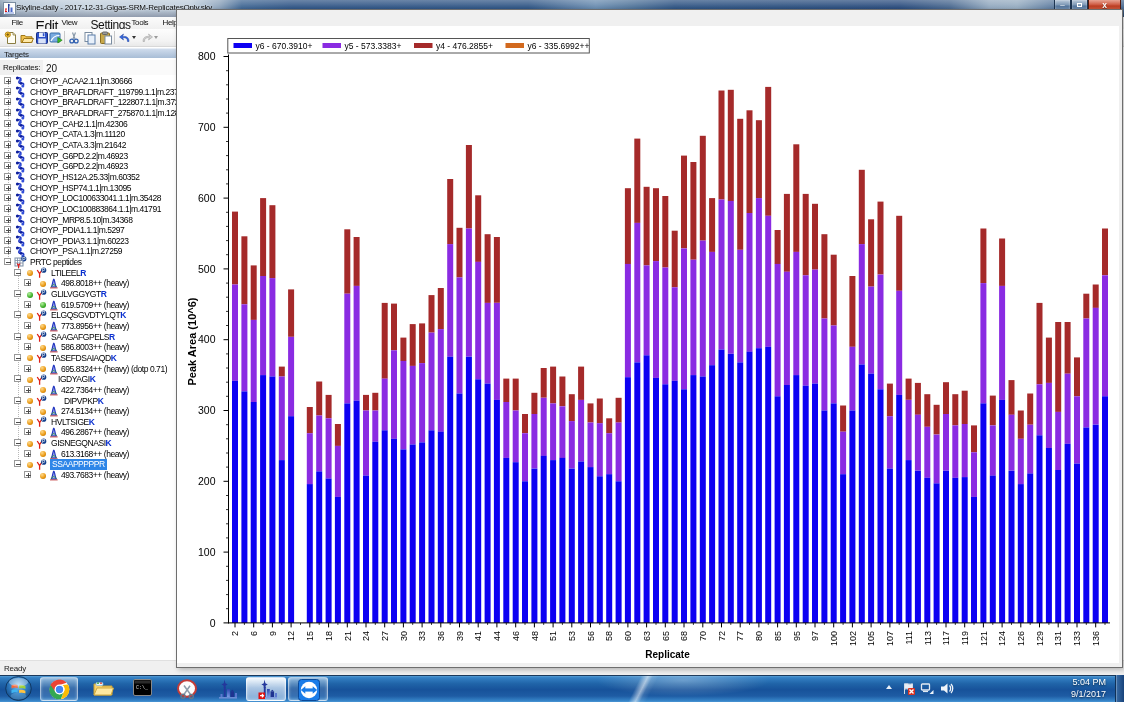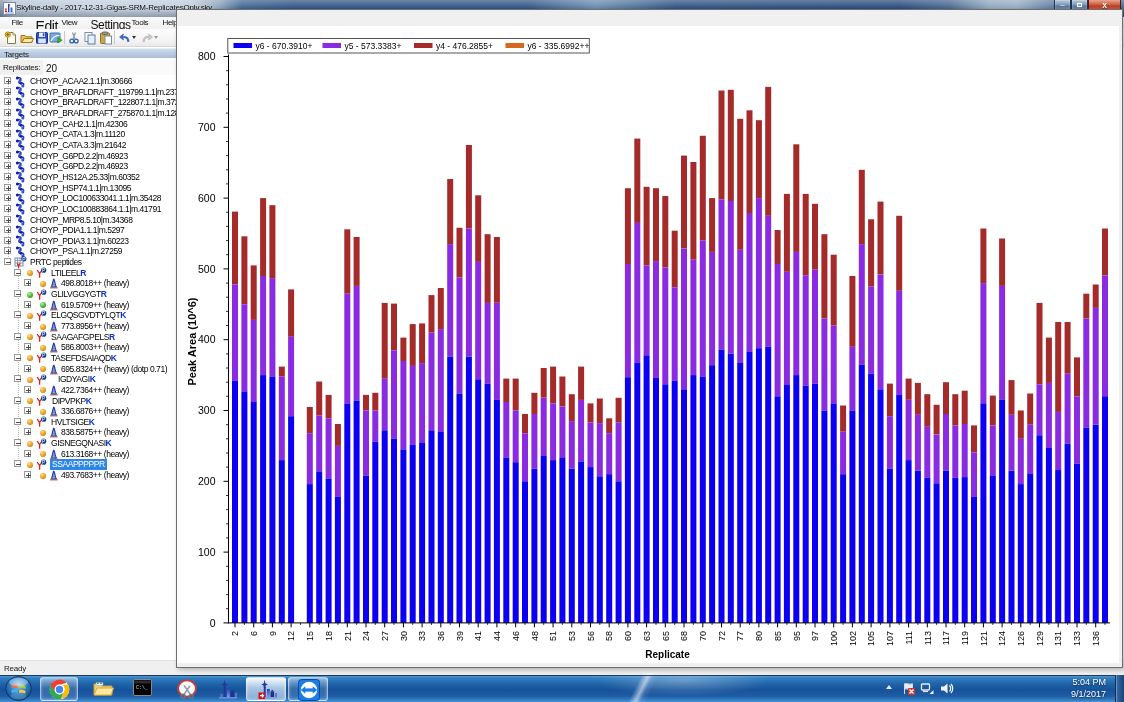--- a/index.html
+++ b/index.html
@@ -431,53 +431,53 @@
     <div class="tt" style="left:61px;top:337.9px">422.7364++ (heavy)</div>
     <div style="position:absolute;left:14.0px;top:349.5px;width:7px;height:7px;border:1px solid #999;background:#fff">
       <div style="position:absolute;left:1px;top:3px;width:5px;height:1px;background:#4d4d4d"></div>
     </div>
     <div style="position:absolute;left:26.5px;top:351.0px;width:6px;height:6px;border-radius:50%;background:radial-gradient(circle at 35% 30%, #ffd98a, #e8960f 60%, #a85f00)"></div>
     <svg width="12" height="12" viewBox="0 0 12 12" style="position:absolute;left:35px;top:348.0px">
       <path d="M2.2 3 L4.6 6.6 M7 3 L4.6 6.6 M4.6 6.6 V10.8" stroke="#dd2018" stroke-width="1.3" fill="none"></path>
       <circle cx="8.7" cy="3.2" r="2.6" fill="#16418e"></circle>
       <text x="8.7" y="5.1" font-size="4.8" fill="#fff" text-anchor="middle" font-family="Liberation Sans">P</text>
     </svg>
-    <div class="tt" style="left:52px;top:348.5px">DIPVPKP<span style="color:#0a30d0;font-weight:bold">K</span></div>
+    <div class="tt" style="left:64px;top:348.5px">DIPVPKP<span style="color:#0a30d0;font-weight:bold">K</span></div>
     <div style="position:absolute;left:24.0px;top:360.2px;width:7px;height:7px;border:1px solid #999;background:#fff">
       <div style="position:absolute;left:1px;top:3px;width:5px;height:1px;background:#4d4d4d"></div>
       <div style="position:absolute;left:3px;top:1px;width:1px;height:5px;background:#4d4d4d"></div>
     </div>
     <div style="position:absolute;left:40.0px;top:361.7px;width:6px;height:6px;border-radius:50%;background:radial-gradient(circle at 35% 30%, #ffd98a, #e8960f 60%, #a85f00)"></div>
     <svg width="10" height="11" viewBox="0 0 10 11" style="position:absolute;left:49px;top:359.2px">
       <path d="M1.8 9 C3.6 9 3.9 1 4.8 1 C5.7 1 6 9 7.8 9 Z" stroke="#2336c0" stroke-width="1.2" fill="#4a5cd8" fill-opacity="0.55"></path>
       <path d="M1 9.9 H8.7" stroke="#c03030" stroke-width="0.9"></path>
       <path d="M2 8.4 C3.3 8.4 3.9 6.4 4.8 6.4 C5.7 6.4 6.1 8.4 7.6 8.4" stroke="#2e9e2e" stroke-width="0.8" fill="none"></path>
     </svg>
-    <div class="tt" style="left:61px;top:359.2px">336.6876++ (heavy)</div>
+    <div class="tt" style="left:61px;top:359.2px">274.5134++ (heavy)</div>
     <div style="position:absolute;left:14.0px;top:370.8px;width:7px;height:7px;border:1px solid #999;background:#fff">
       <div style="position:absolute;left:1px;top:3px;width:5px;height:1px;background:#4d4d4d"></div>
     </div>
     <div style="position:absolute;left:26.5px;top:372.3px;width:6px;height:6px;border-radius:50%;background:radial-gradient(circle at 35% 30%, #ffd98a, #e8960f 60%, #a85f00)"></div>
     <svg width="12" height="12" viewBox="0 0 12 12" style="position:absolute;left:35px;top:369.3px">
       <path d="M2.2 3 L4.6 6.6 M7 3 L4.6 6.6 M4.6 6.6 V10.8" stroke="#dd2018" stroke-width="1.3" fill="none"></path>
       <circle cx="8.7" cy="3.2" r="2.6" fill="#16418e"></circle>
       <text x="8.7" y="5.1" font-size="4.8" fill="#fff" text-anchor="middle" font-family="Liberation Sans">P</text>
     </svg>
     <div class="tt" style="left:51px;top:369.8px">HVLTSIGE<span style="color:#0a30d0;font-weight:bold">K</span></div>
     <div style="position:absolute;left:24.0px;top:381.4px;width:7px;height:7px;border:1px solid #999;background:#fff">
       <div style="position:absolute;left:1px;top:3px;width:5px;height:1px;background:#4d4d4d"></div>
       <div style="position:absolute;left:3px;top:1px;width:1px;height:5px;background:#4d4d4d"></div>
     </div>
     <div style="position:absolute;left:40.0px;top:382.9px;width:6px;height:6px;border-radius:50%;background:radial-gradient(circle at 35% 30%, #ffd98a, #e8960f 60%, #a85f00)"></div>
     <svg width="10" height="11" viewBox="0 0 10 11" style="position:absolute;left:49px;top:380.4px">
       <path d="M1.8 9 C3.6 9 3.9 1 4.8 1 C5.7 1 6 9 7.8 9 Z" stroke="#2336c0" stroke-width="1.2" fill="#4a5cd8" fill-opacity="0.55"></path>
       <path d="M1 9.9 H8.7" stroke="#c03030" stroke-width="0.9"></path>
       <path d="M2 8.4 C3.3 8.4 3.9 6.4 4.8 6.4 C5.7 6.4 6.1 8.4 7.6 8.4" stroke="#2e9e2e" stroke-width="0.8" fill="none"></path>
     </svg>
-    <div class="tt" style="left:61px;top:380.4px">838.5875++ (heavy)</div>
+    <div class="tt" style="left:61px;top:380.4px">496.2867++ (heavy)</div>
     <div style="position:absolute;left:14.0px;top:392.1px;width:7px;height:7px;border:1px solid #999;background:#fff">
       <div style="position:absolute;left:1px;top:3px;width:5px;height:1px;background:#4d4d4d"></div>
     </div>
     <div style="position:absolute;left:26.5px;top:393.6px;width:6px;height:6px;border-radius:50%;background:radial-gradient(circle at 35% 30%, #ffd98a, #e8960f 60%, #a85f00)"></div>
     <svg width="12" height="12" viewBox="0 0 12 12" style="position:absolute;left:35px;top:390.6px">
       <path d="M2.2 3 L4.6 6.6 M7 3 L4.6 6.6 M4.6 6.6 V10.8" stroke="#dd2018" stroke-width="1.3" fill="none"></path>
       <circle cx="8.7" cy="3.2" r="2.6" fill="#16418e"></circle>
       <text x="8.7" y="5.1" font-size="4.8" fill="#fff" text-anchor="middle" font-family="Liberation Sans">P</text>
     </svg>
     <div class="tt" style="left:51px;top:391.1px">GISNEGQNASI<span style="color:#0a30d0;font-weight:bold">K</span></div>

